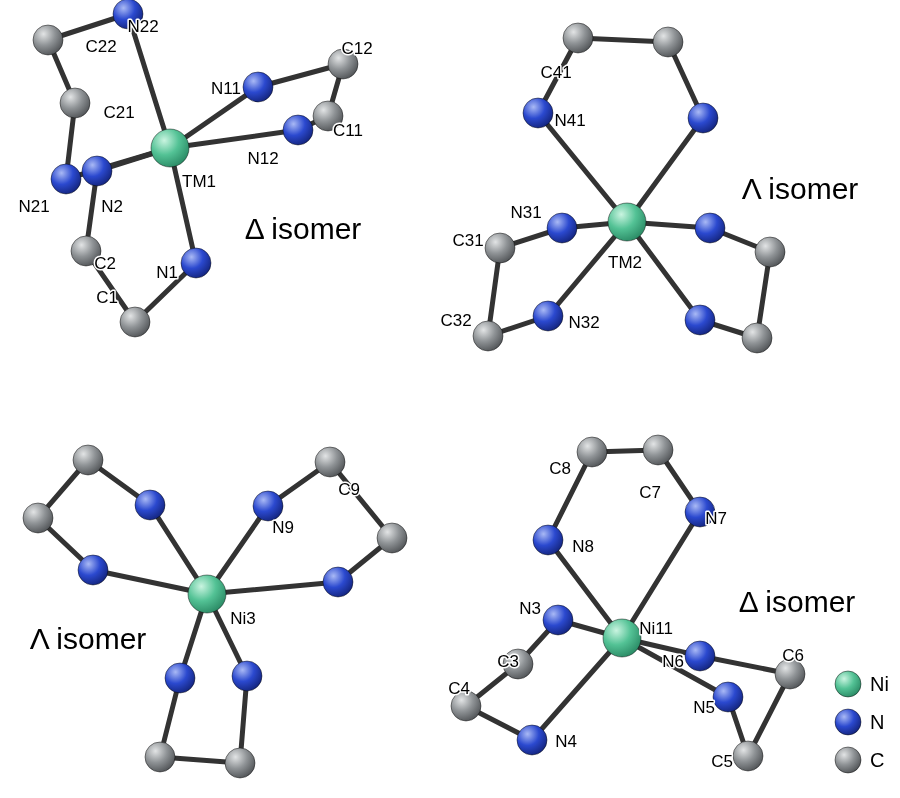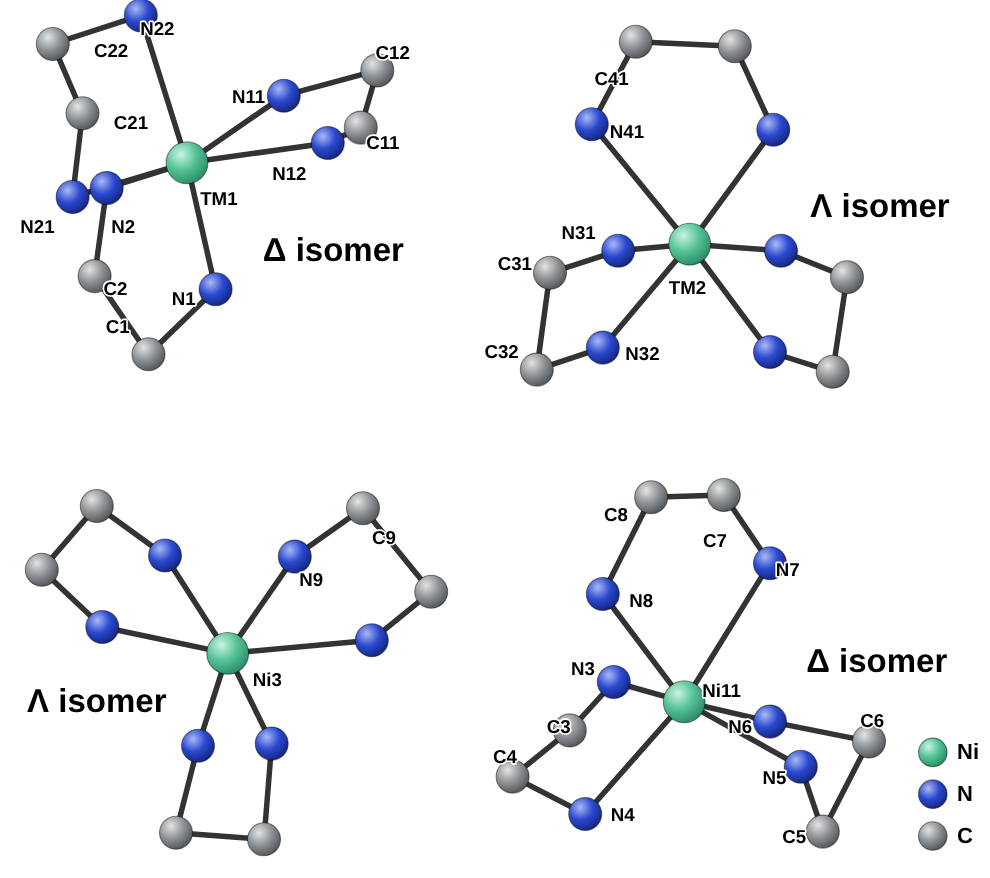--- a/index.html
+++ b/index.html
@@ -7,21 +7,20 @@
     padding: 0;
     background: #ffffff;
     font-family: "Liberation Sans", sans-serif;
   }
   .page {
     width: 900px;
     height: 798px;
     background: #ffffff;
     position: relative;
     overflow: hidden;
-    font-weight: bold;
   }
   svg { display: block; width: 900px; height: 798px; }
   .atom-label {
     font-family: "Liberation Sans", sans-serif;
     font-size: 17px;
     fill: #000000;
     text-anchor: middle;
     dominant-baseline: central;
     paint-order: stroke;
     stroke: #ffffff;

